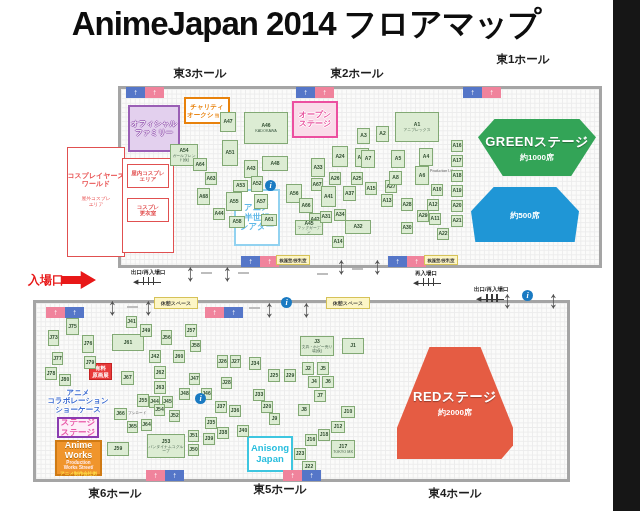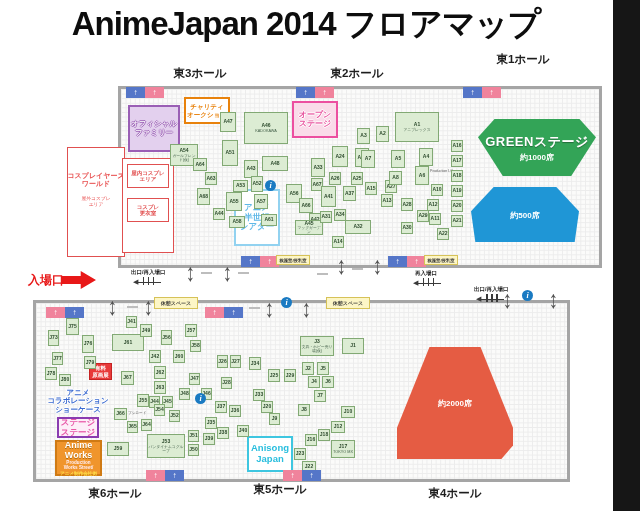--- a/index.html
+++ b/index.html
@@ -96,20 +96,21 @@
     <div class="hall-label" style="position: absolute; left: 280px; top: 482px;">東5ホール</div>
     <div class="hall-label" style="position: absolute; left: 455px; top: 486px;">東4ホール</div>
     <div class="stage" style="position: absolute; left: 478px; top: 119px; width: 118px; height: 57px; background: rgb(51, 164, 87); clip-path: polygon(14% 0px, 86% 0px, 100% 32%, 79% 100%, 21% 100%, 0px 32%);">
       <div class="sname">GREENステージ</div>
       <div class="sseat">約1000席</div>
     </div>
     <div class="stage" style="position: absolute; left: 471px; top: 187px; width: 108px; height: 55px; background: rgb(31, 150, 214); clip-path: polygon(21% 0px, 79% 0px, 100% 44%, 96% 100%, 4% 100%, 0px 44%);">
       <div class="sseat">約500席</div>
     </div>
     <div class="stage" style="position: absolute; left: 397px; top: 347px; width: 116px; height: 112px; background: rgb(229, 92, 67); clip-path: polygon(28% 0px, 72% 0px, 100% 72%, 100% 88%, 90% 100%, 0px 100%, 0px 72%);">
+      <div class="sname">REDステージ</div>
       <div class="sseat">約2000席</div>
     </div>
     <div class="feat f-purple" style="position: absolute; left: 128px; top: 105px; width: 52px; height: 47px;">
       <div class="fl">オフィシャル</div>
       <div class="fl">ファミリー</div>
     </div>
     <div class="feat f-orange" style="position: absolute; left: 184px; top: 97px; width: 46px; height: 27px;">
       <div class="fl">チャリティ</div>
       <div class="fl">オークション</div>
     </div>

